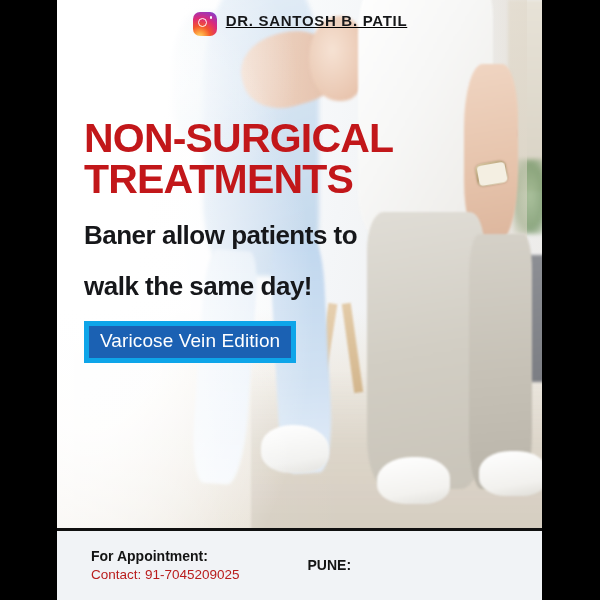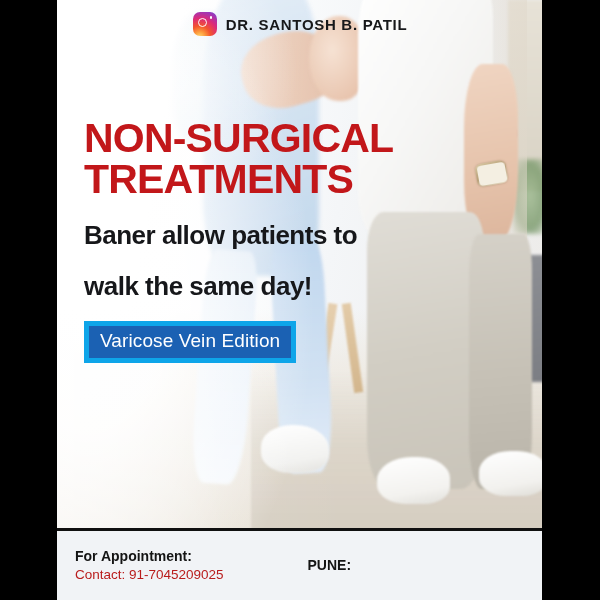--- a/index.html
+++ b/index.html
@@ -337,24 +337,24 @@
     pointer-events: none;
   }
 
   
   .handle-row {
     position: absolute;
     top: 12px;
     left: 0;
     right: 0;
     display: flex;
-    align-items: center;
     justify-content: center;
     gap: 9px;
     z-index: 30;
+    text-decoration: underline;
   }
   .ig-icon {
     position: relative;
     width: 24px;
     height: 24px;
     border-radius: 7px;
     background:
       radial-gradient(circle at 28% 104%, #ffd86f 0%, #fc9a3c 18%, #f3552d 36%, #dc2a78 62%, #9f35b6 84%, #6f4bd8 100%);
     flex: none;
   }
@@ -441,21 +441,21 @@
     height: 69px;
     background: #F1F3F6;
     z-index: 35;
     display: flex;
     align-items: center;
     box-sizing: border-box;
   }
   .foot-col {
     box-sizing: border-box;
   }
-  .foot-col.left  { padding-left: 18px; width: 50%; }
+  .foot-col.left  { padding-left: 34px; width: 50%; }
   .foot-col.right { padding-left: 8px;  width: 50%; }
   .foot-title {
     font-size: 14px;
     font-weight: 700;
     color: #141414;
     line-height: 1.38;
     white-space: nowrap;
   }
   .foot-sub {
     font-size: 13.5px;

